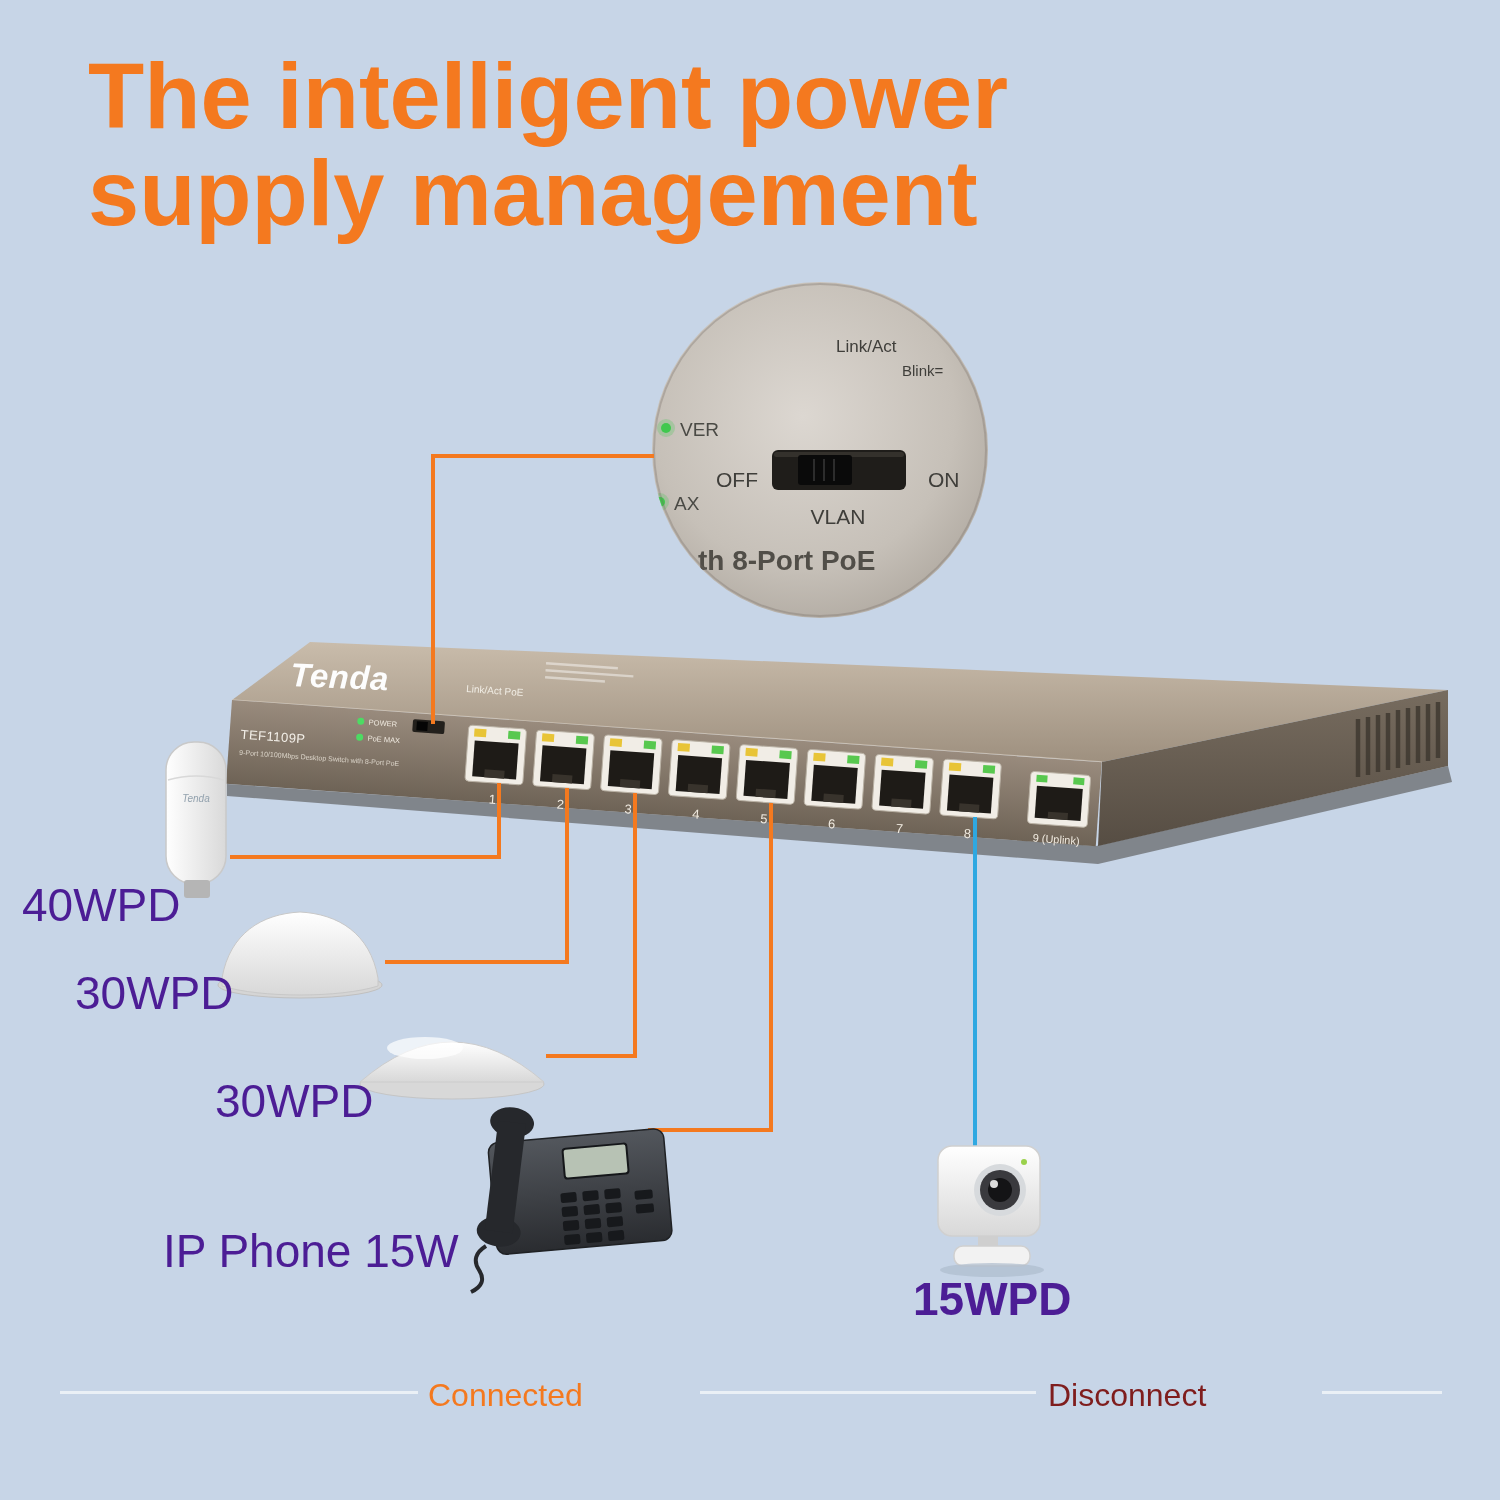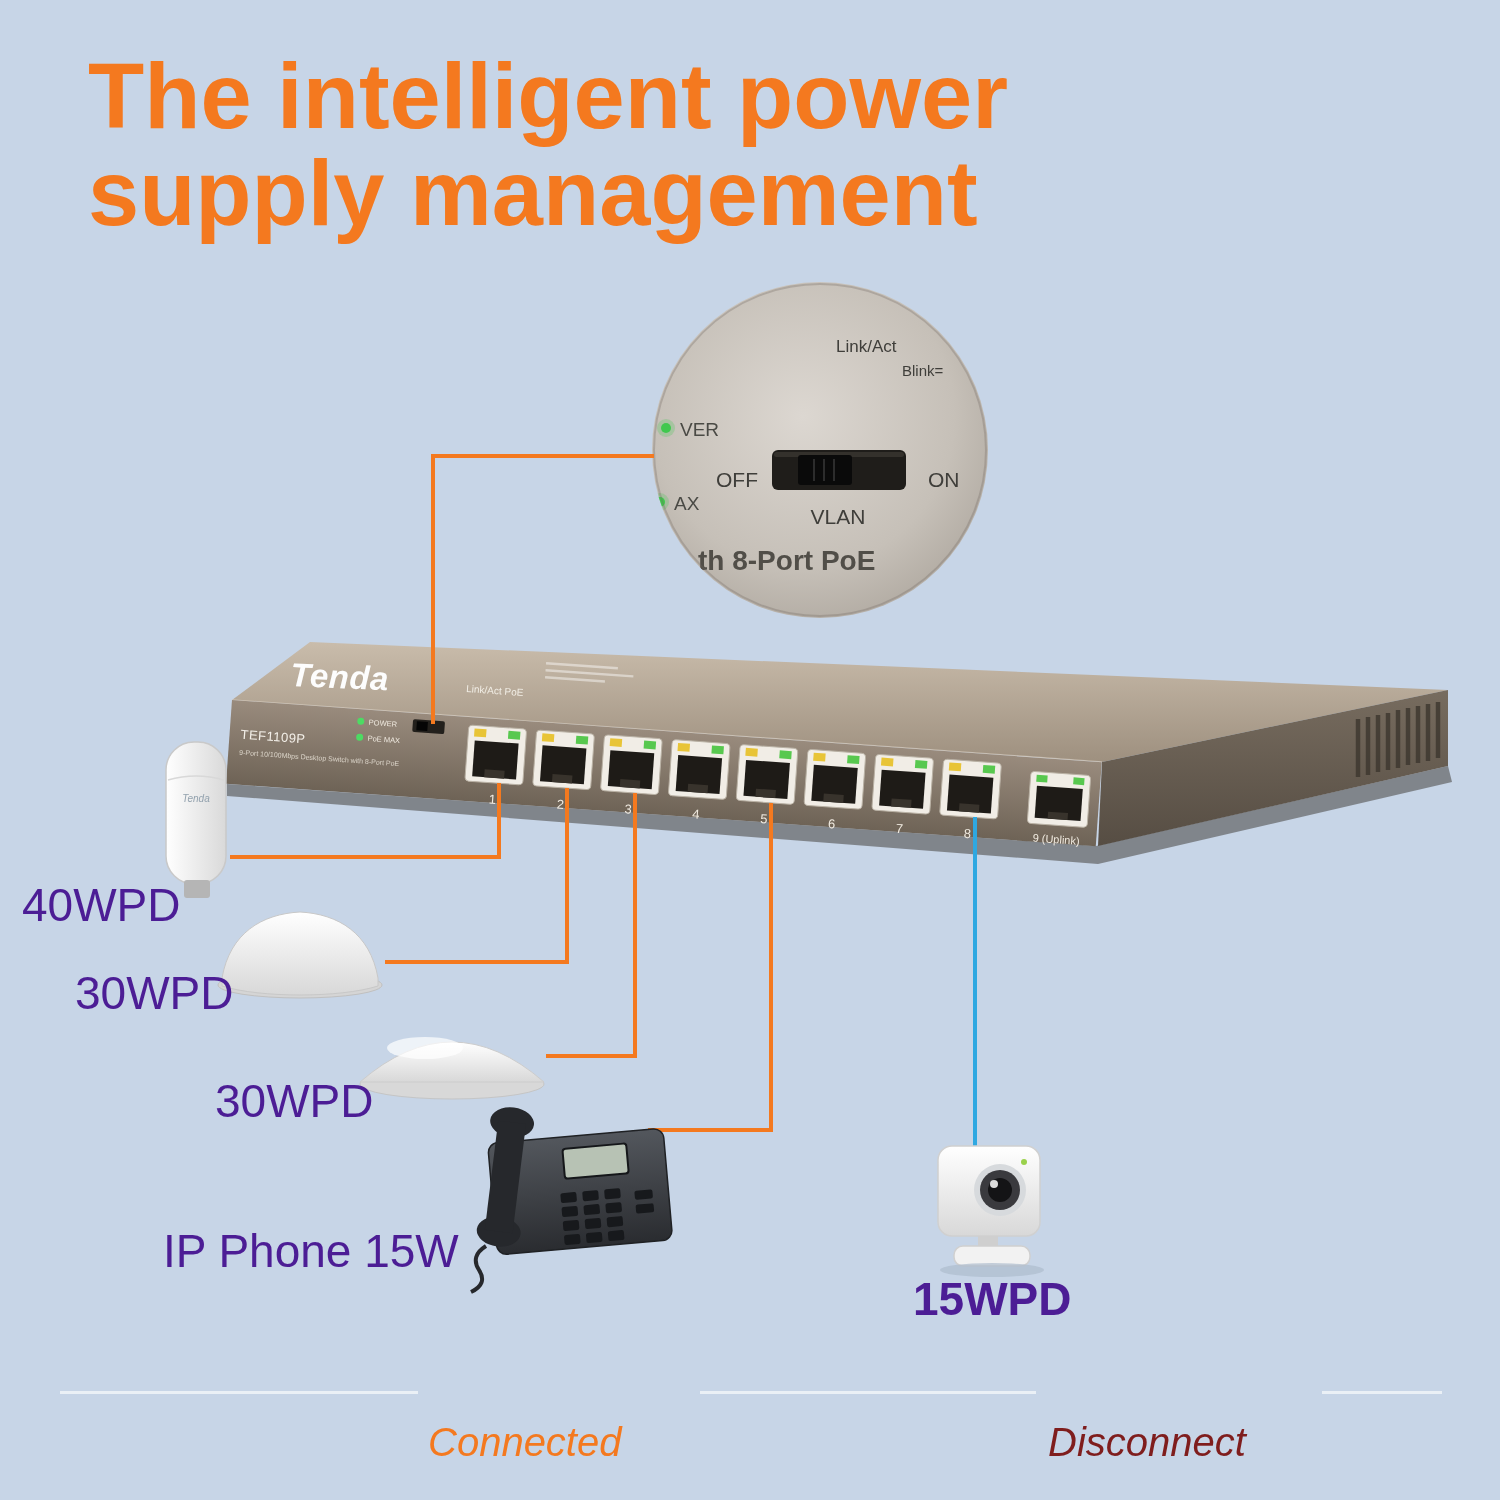--- a/index.html
+++ b/index.html
@@ -11,21 +11,21 @@
   }
   .stage svg{position:absolute;left:0;top:0;}
   .title{
     position:absolute;left:88px;top:48px;
     font-size:92px;font-weight:bold;color:#F4791F;line-height:1.05;
   }
   .dev-label{
     position:absolute;font-size:46px;color:#4c1d95;white-space:nowrap;
   }
   .legend-label{
-    position:absolute;top:1420px;font-size:40px;white-space:nowrap;font-style:italic;
+    position:absolute;top:1377px;font-size:32px;white-space:nowrap;
   }
   .legend-connected{left:428px;color:#F4791F;}
   .legend-disconnect{left:1048px;color:#7f1d1d;}
   .legend-line{
     position:absolute;top:1391px;height:3px;background:#eaf0f6;
   }
 </style>
 </head>
 <body>
 

